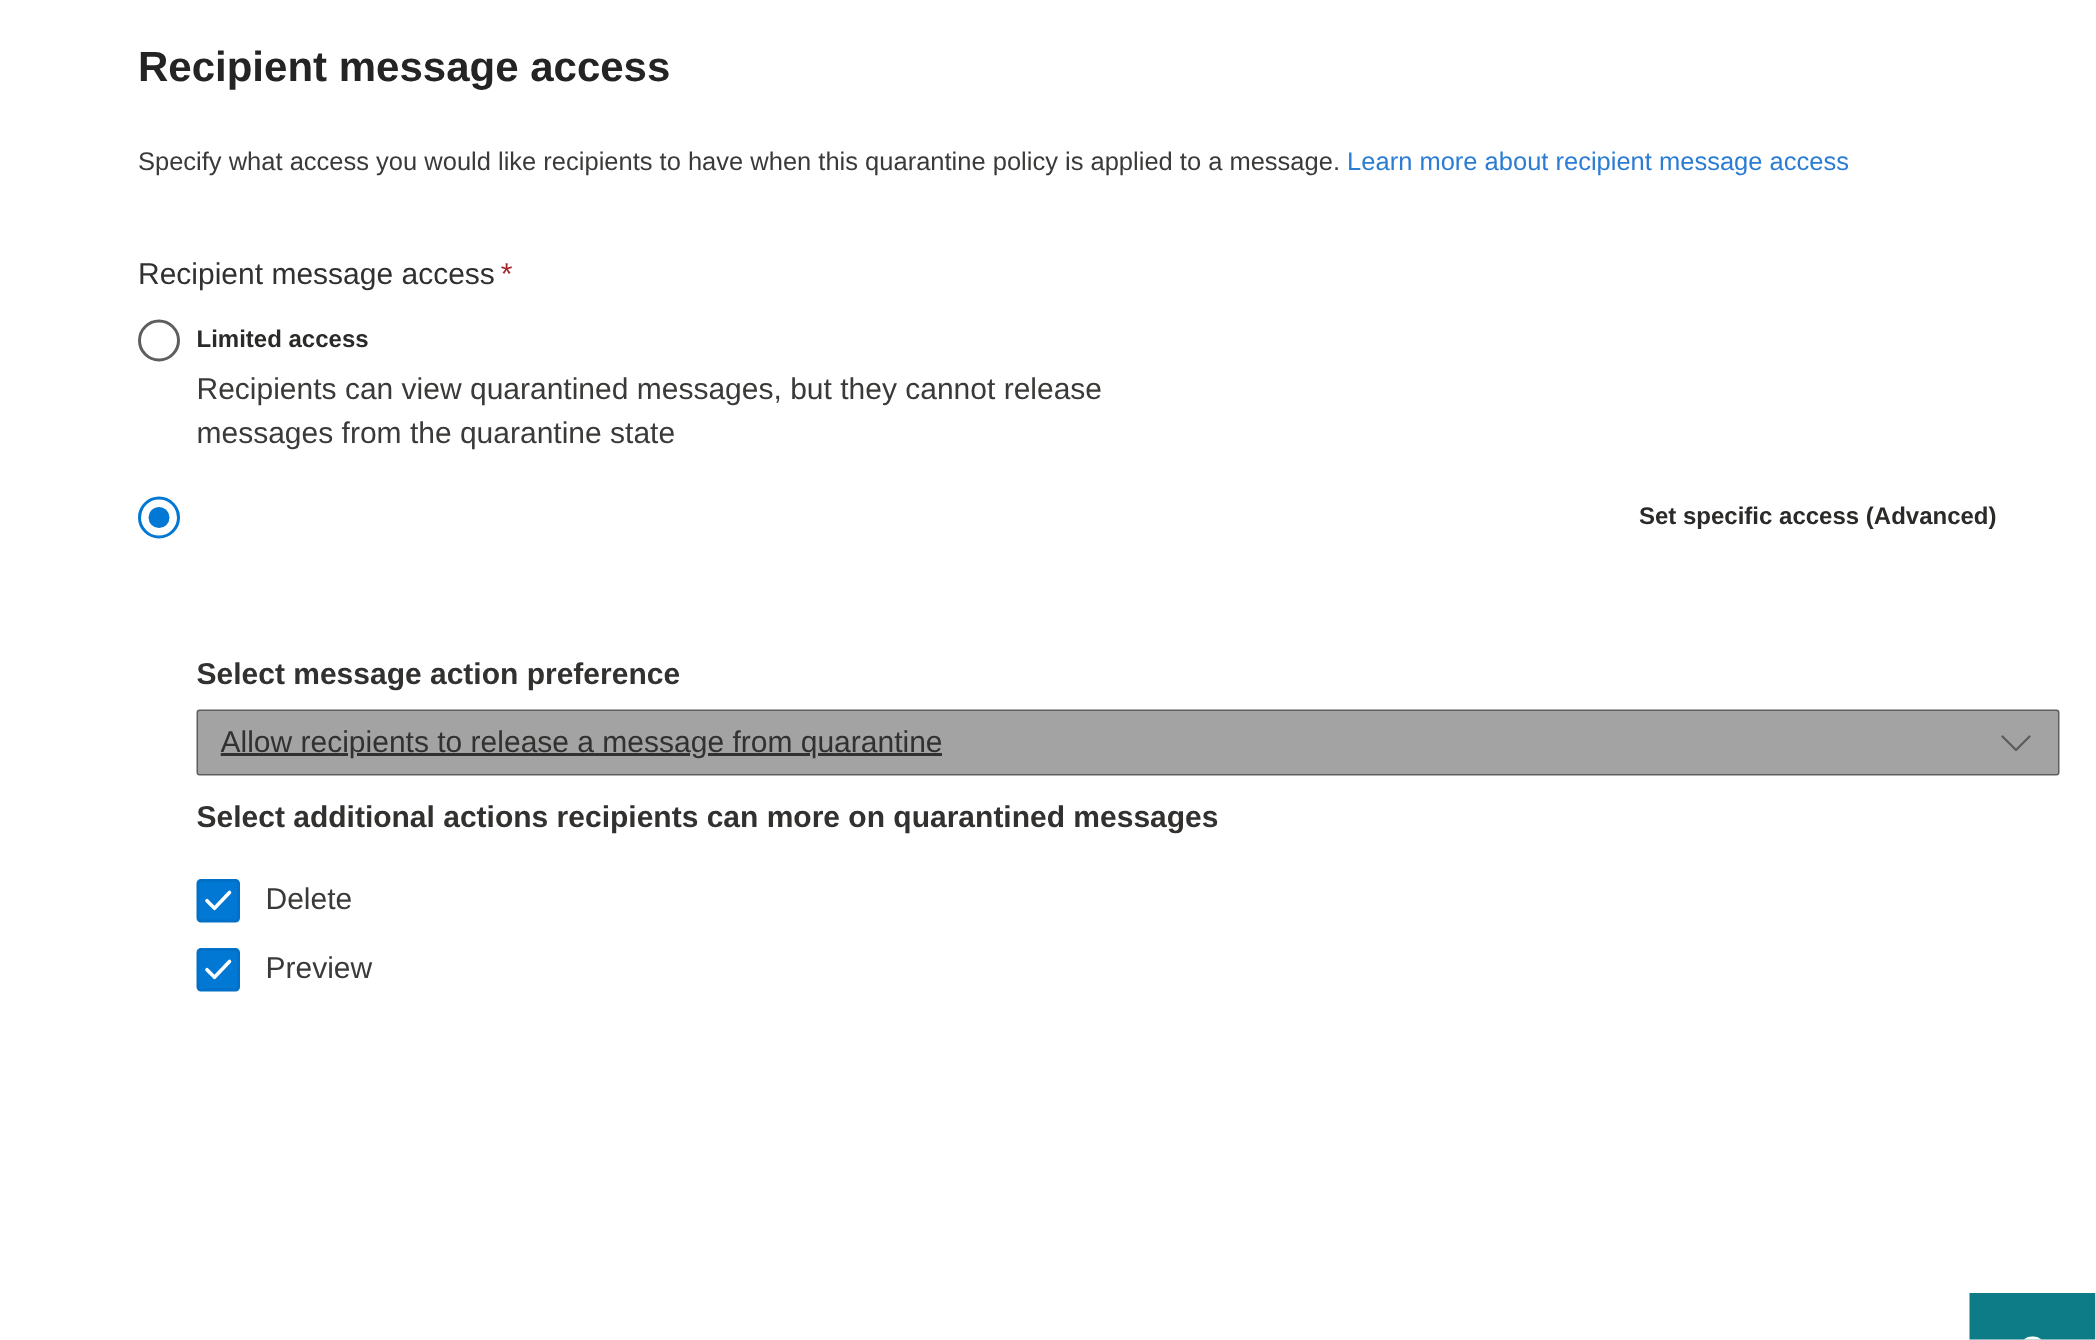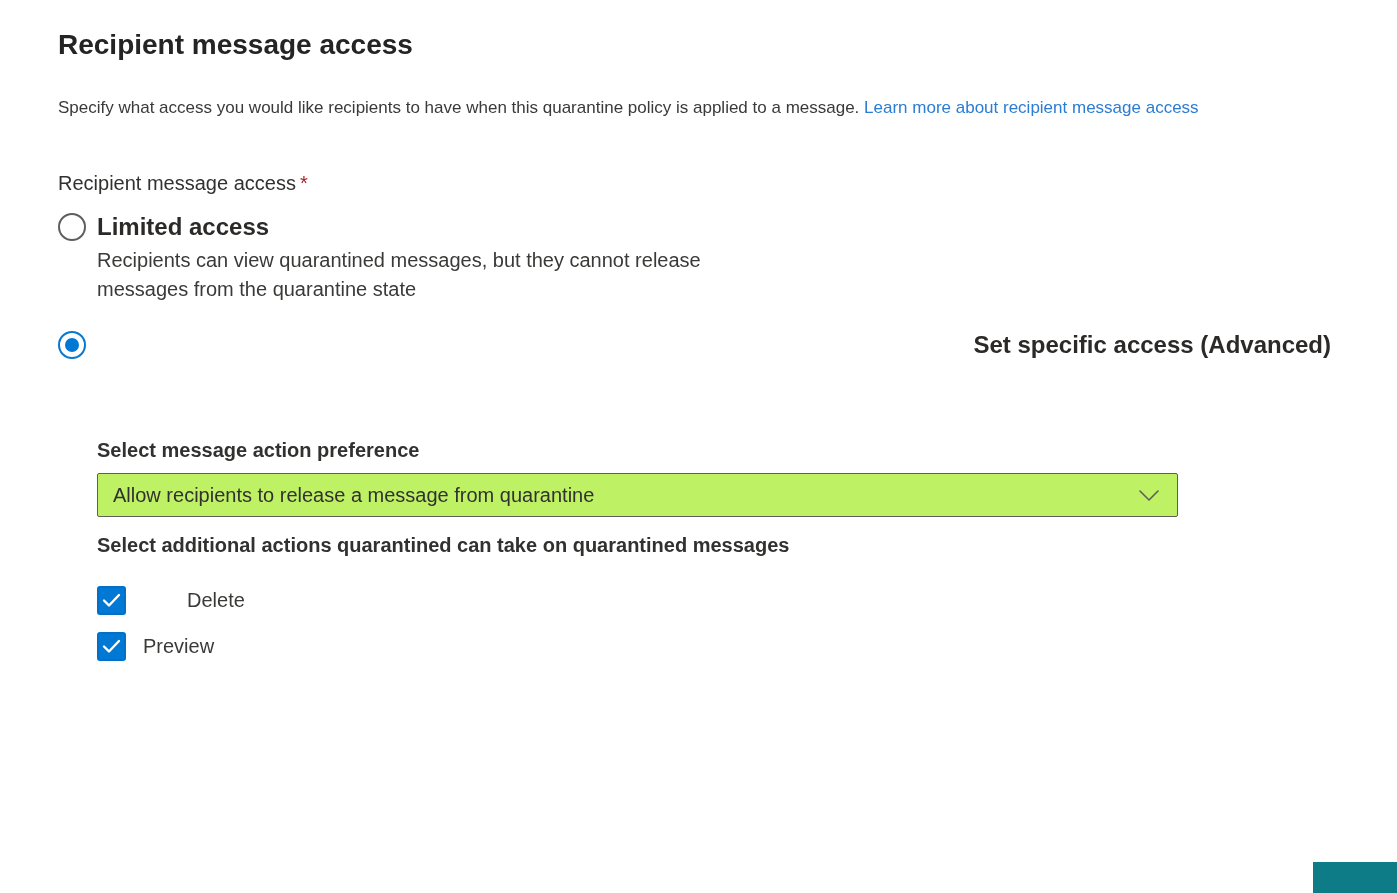--- a/index.html
+++ b/index.html
@@ -4,21 +4,21 @@
 <style>
   * { box-sizing: border-box; margin: 0; padding: 0; }
   html, body {
     width: 1397px; height: 893px;
     background: #ffffff;
     overflow: hidden;
     position: relative;
     font-family: "Liberation Sans", sans-serif;
     color: #323130;
   }
-  .page { padding: 28px 66px 0 58px; }
+  .page { padding: 28px 66px 0 92px; }
 
   .page-title {
     font-size: 28px;
     font-weight: 700;
     color: #242424;
     line-height: 33px;
   }
 
   .intro {
     margin-top: 32px;
@@ -63,21 +63,21 @@
     content: "";
     position: absolute;
     left: 50%; top: 50%;
     width: 14px; height: 14px;
     margin: -7px 0 0 -7px;
     border-radius: 50%;
     background: #0078d4;
   }
 
   .radio-texts .radio-label {
-    font-size: 24px;
+    font-size: 16px;
     font-weight: 700;
     line-height: 28px;
     color: #2b2a29;
   }
   .radio-texts .radio-desc {
     margin-top: 5px;
     font-size: 20px;
     line-height: 29px;
     color: #3b3a39;
     max-width: 700px;
@@ -87,30 +87,31 @@
 
   .select-label {
     font-size: 20px;
     font-weight: 600;
     line-height: 22px;
     color: #323130;
   }
 
   .dropdown {
     margin-top: 12px;
-    width: 1081px;
+    width: 1242px;
     height: 44px;
     border: 1px solid #605e5c;
     border-radius: 2px;
-    background: #bef264;
+    background: #a3a3a3;
     display: flex;
     align-items: center;
     justify-content: space-between;
     padding: 0 18px 0 15px;
     cursor: pointer;
+    text-decoration: underline;
   }
   .dropdown-value {
     font-size: 20px;
     color: #323130;
     white-space: nowrap;
     overflow: hidden;
   }
   .chevron { flex: 0 0 auto; margin-left: 12px; display: block; }
 
   .note {
@@ -128,21 +129,21 @@
     line-height: 22px;
     color: #323130;
   }
 
   .checkbox-row {
     display: flex;
     align-items: center;
     margin-top: 17px;
     cursor: pointer;
   }
-  .checkbox-row.first { margin-top: 30px; gap: 44px; }
+  .checkbox-row.first { margin-top: 30px; }
   .checkbox-box {
     width: 29px; height: 29px;
     border: 2px solid #605e5c;
     border-radius: 3px;
     background: #ffffff;
     display: flex;
     align-items: center;
     justify-content: center;
     flex: 0 0 auto;
   }
@@ -211,21 +212,21 @@
     <div class="select-label">Select message action preference</div>
 
     <div class="dropdown" role="combobox">
       <span class="dropdown-value">Allow recipients to release a message from quarantine</span>
       <svg class="chevron" width="20" height="11" viewBox="0 0 20 11">
         <path d="M1 1 L10 10 L19 1" fill="none" stroke="#605e5c" stroke-width="1.6" stroke-linecap="round" stroke-linejoin="round"></path>
       </svg>
     </div>
 
 
-    <div class="additional-label">Select additional actions quarantined can take on quarantined messages</div>
+    <div class="additional-label">Select additional actions recipients can more on quarantined messages</div>
 
     <div class="checkbox-row first checked">
       <span class="checkbox-box">
         <svg width="19" height="15" viewBox="0 0 19 15">
           <path d="M2 7.5 L7 12.5 L17 2" fill="none" stroke="#ffffff" stroke-width="2.4" stroke-linecap="round" stroke-linejoin="round"></path>
         </svg>
       </span>
       <span class="checkbox-label">Delete</span>
     </div>
 

